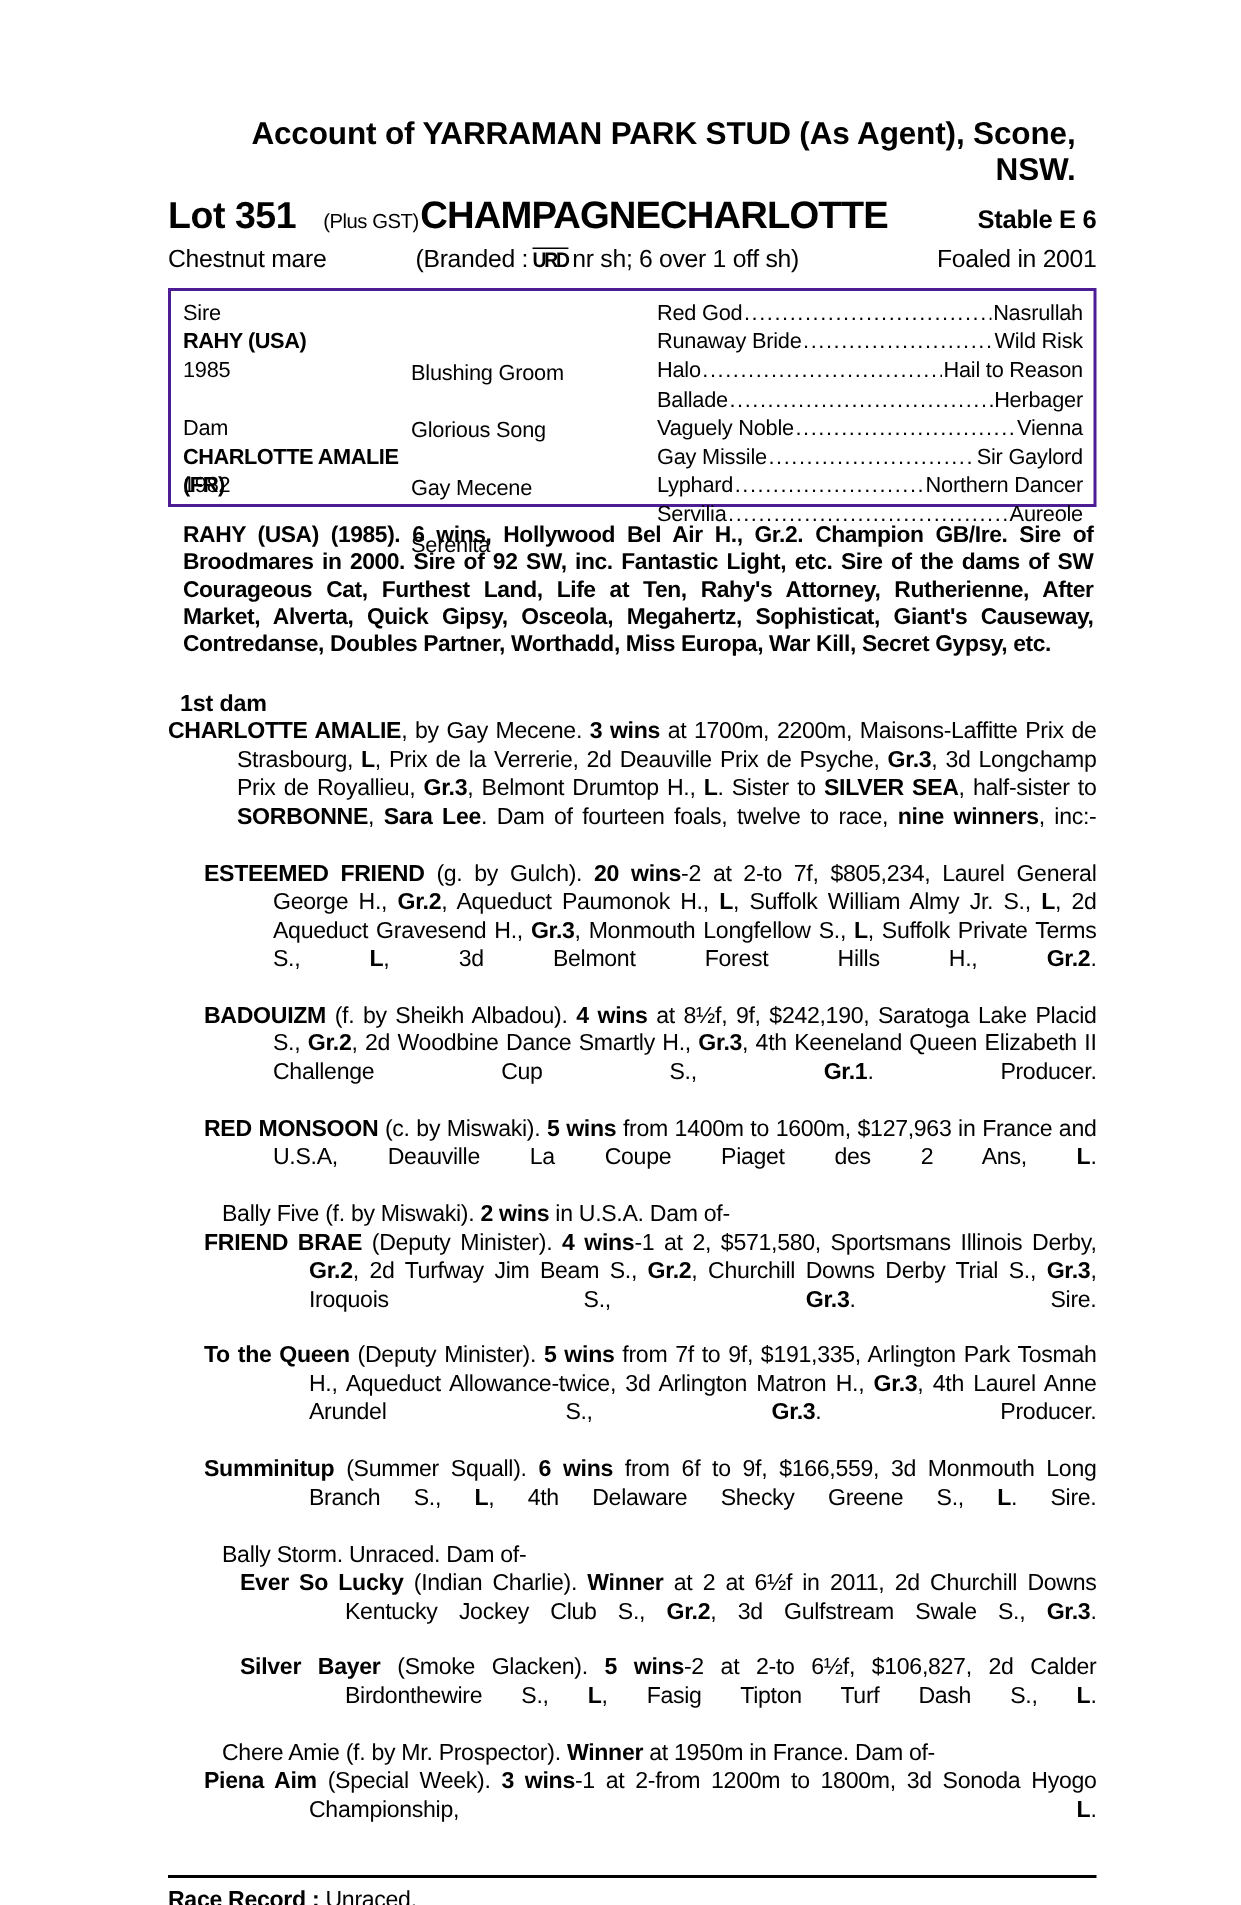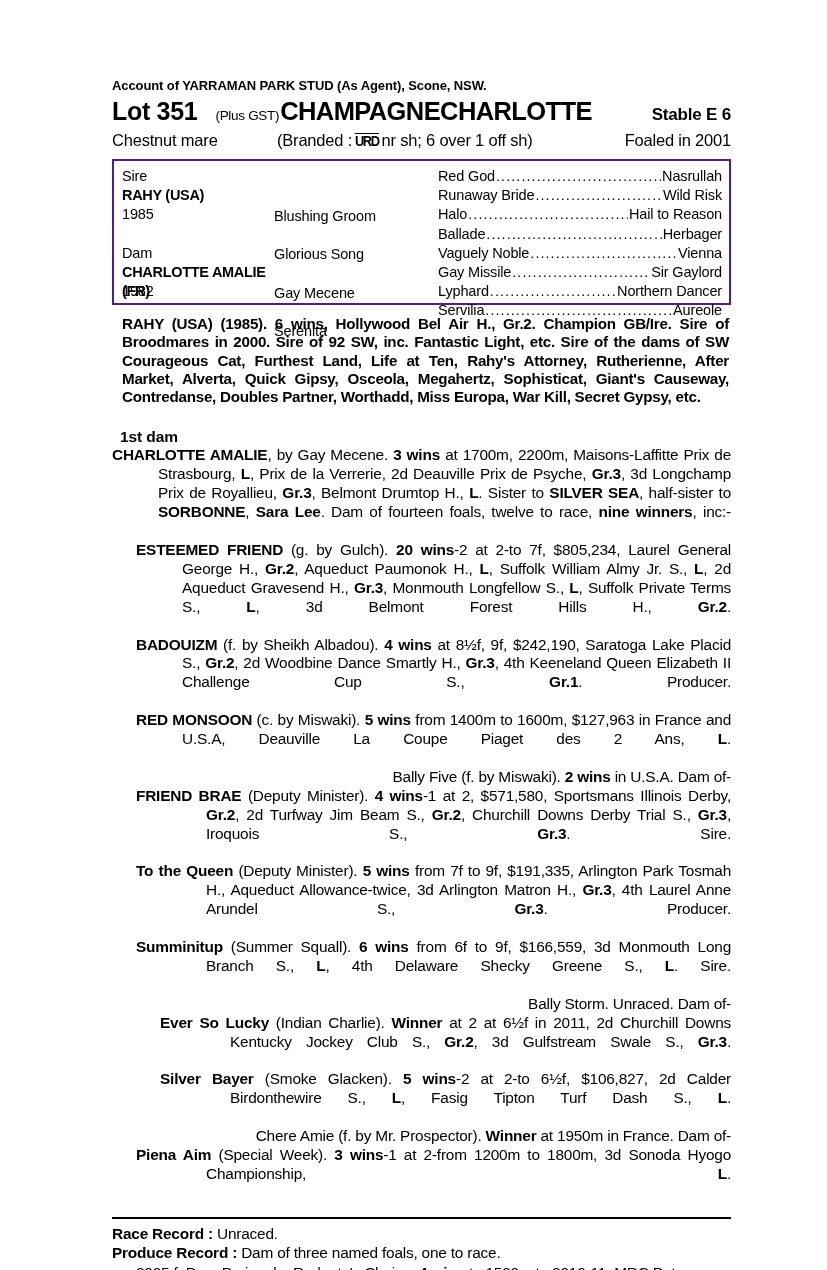--- a/index.html
+++ b/index.html
@@ -20,23 +20,23 @@
   .page {
     position: absolute;
     left: 0; top: 0;
     width: 827px;
     height: 1270px;
     padding: 78px 96px 0 112px;
   }
 
   
   .account-line {
-    text-align: left;
-    font-weight: bold;
-    font-size: 13px;
+    text-align: right;
+    font-weight: bold;
+    font-size: 21px;
     letter-spacing: -0.1px;
     margin: 0 0 4px 0;
     padding-right: 14px;
   }
   .lot-line {
     display: flex;
     align-items: baseline;
     margin: 0;
     white-space: nowrap;
   }
@@ -150,21 +150,21 @@
     letter-spacing: -0.2px;
     margin: 0;
   }
   .entry b { font-weight: bold; }
   .entry::after { content: ""; display: inline-block; width: 100%; }
   .lv0 { padding-left: 0px;  text-indent: 0px; }
   .ind-dam  { padding-left: 46px; text-indent: -46px; }
   .ind-a    { padding-left: 70px; text-indent: -46px; }
   .ind-c    { padding-left: 94px; text-indent: -70px; }
   .ind-e    { padding-left: 118px; text-indent: -70px; }
-  .nojust { text-align: right; }
+  .nojust { text-align: left; margin-left: 36px; }
   .nojust::after { content: none; }
 
   
   .rule {
     border: none;
     border-top: 2.2px solid #000;
     margin: 14px 0 5px 0;
   }
   .rec-line {
     font-size: 15.4px;

